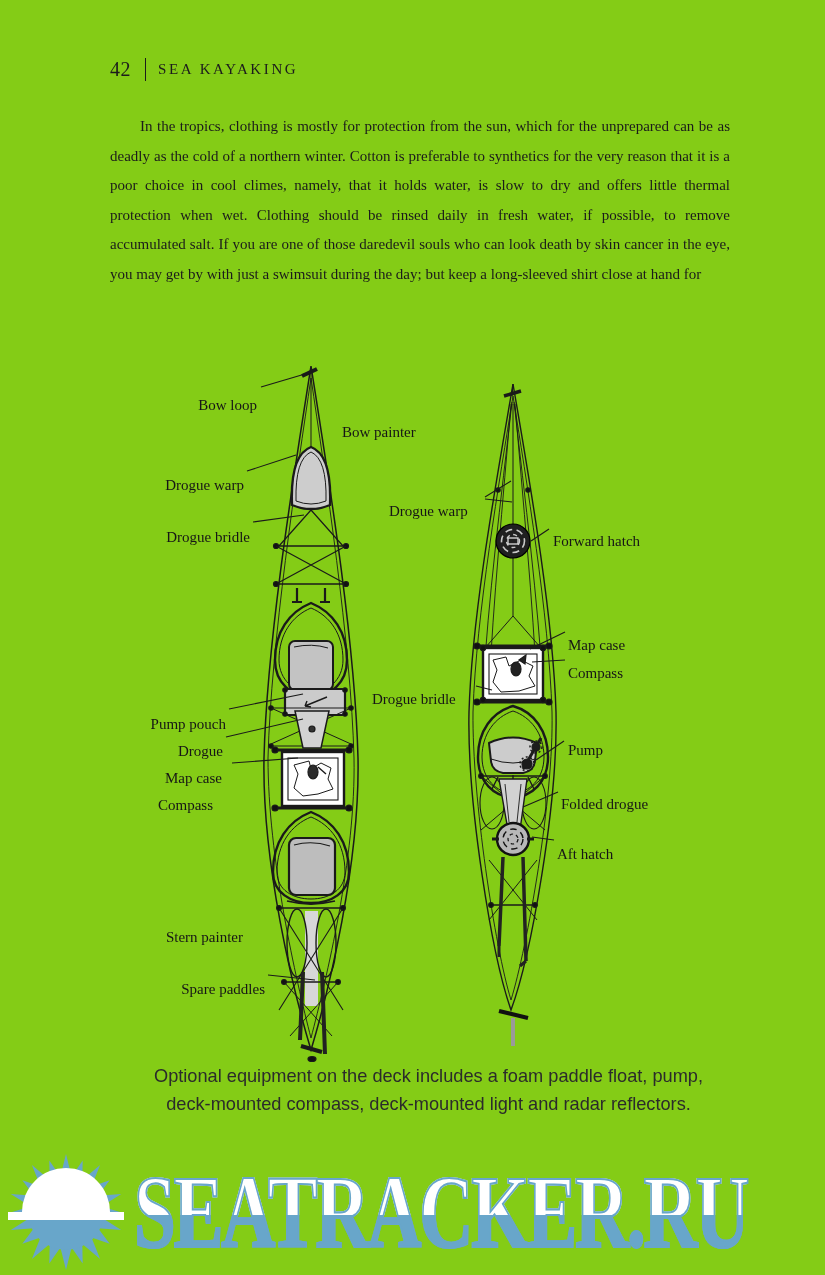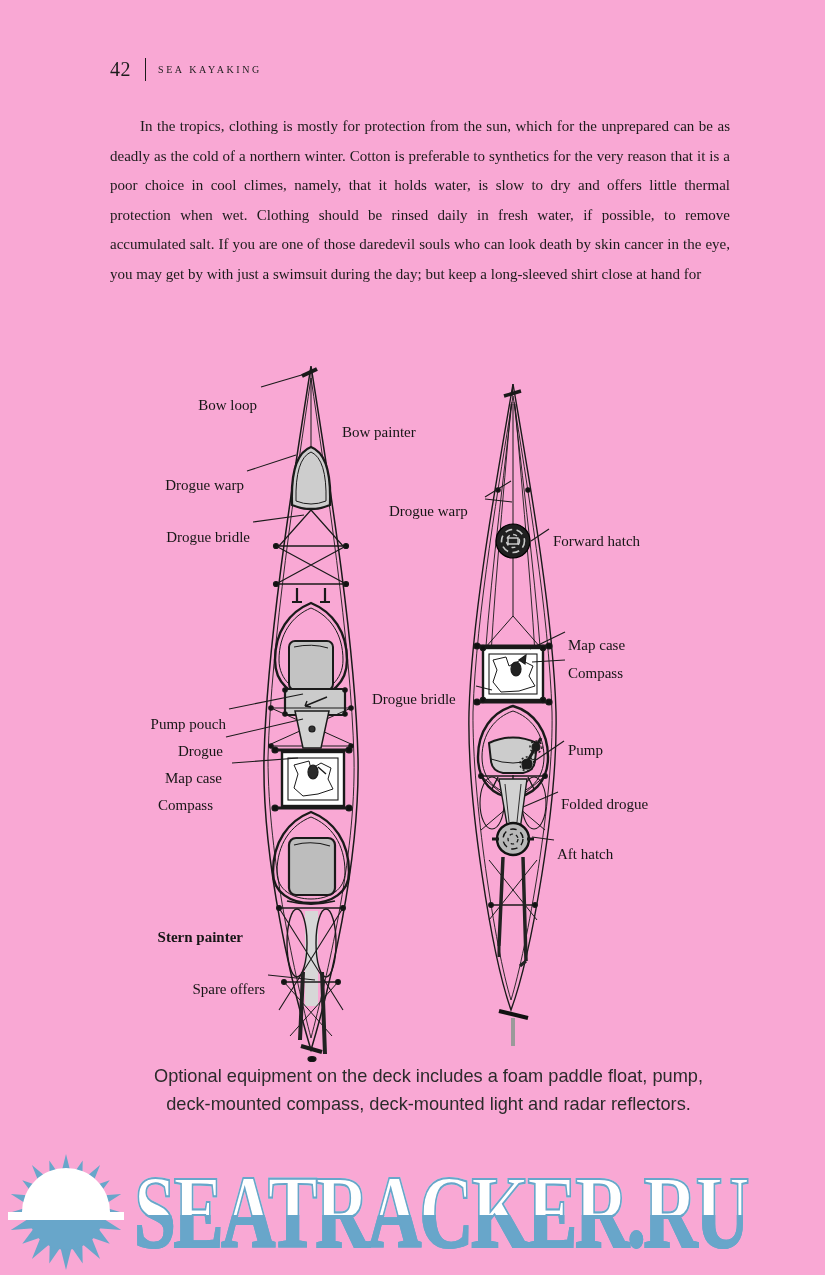--- a/index.html
+++ b/index.html
@@ -1,24 +1,24 @@
 <!DOCTYPE html>
 <html><head>
 <meta charset="utf-8">
 <style>
   * { margin:0; padding:0; box-sizing:border-box; }
   html,body { width:825px; height:1275px; background:#ffffff; overflow:hidden; }
-  .page { position:relative; width:825px; height:1275px; background:#f9a8d4;
+  .page { position:relative; width:825px; height:1275px; background:#84cc16;
           font-family:"Liberation Serif", serif; color:#1c1c1c; }
 
   
   .hdr { position:absolute; left:110px; top:58px; display:flex; align-items:center; }
   .hdr .num { font-size:20px; letter-spacing:0.5px; }
   .hdr .rule { display:inline-block; width:0; height:23px; border-left:1.3px solid #1c1c1c; margin:0 12px 0 14px; }
-  .hdr .title { font-size:10px; letter-spacing:2.6px; }
+  .hdr .title { font-size:15px; letter-spacing:2.6px; }
 
   
   .body-par { position:absolute; left:110px; top:112px; width:620px;
               font-size:15px; line-height:29.5px; text-align:justify;
               text-indent:30px; color:#1b1b1b; }
 
   
   .fig { position:absolute; left:0; top:360px; width:825px; height:710px; }
   .fig svg.art { position:absolute; left:0; top:0; }
   .lbl { position:absolute; font-size:15px; line-height:22px; color:#161616; white-space:nowrap;margin-top:12px; }
@@ -254,22 +254,22 @@
     </svg>
 
     <span class="lbl" style="right:568px; top:22px;">Bow loop</span>
     <span class="lbl" style="left:342px; top:49px;">Bow painter</span>
     <span class="lbl" style="right:581px; top:102px;">Drogue warp</span>
     <span class="lbl" style="right:575px; top:154px;">Drogue bridle</span>
     <span class="lbl" style="right:599px; top:341px;">Pump pouch</span>
     <span class="lbl" style="right:602px; top:368px;">Drogue</span>
     <span class="lbl" style="right:603px; top:395px;">Map case</span>
     <span class="lbl" style="right:612px; top:422px;">Compass</span>
-    <span class="lbl" style="right:582px; top:554px;font-weight:bold;">Stern painter</span>
-    <span class="lbl" style="right:560px; top:606px;">Spare offers</span>
+    <span class="lbl" style="right:582px; top:554px;">Stern painter</span>
+    <span class="lbl" style="right:560px; top:606px;">Spare paddles</span>
     <span class="lbl" style="left:389px; top:128px;">Drogue warp</span>
     <span class="lbl" style="left:553px; top:158px;">Forward hatch</span>
     <span class="lbl" style="left:568px; top:262px;">Map case</span>
     <span class="lbl" style="left:568px; top:290px;">Compass</span>
     <span class="lbl" style="left:372px; top:316px;">Drogue bridle</span>
     <span class="lbl" style="left:568px; top:367px;">Pump</span>
     <span class="lbl" style="left:561px; top:421px;">Folded drogue</span>
     <span class="lbl" style="left:557px; top:471px;">Aft hatch</span>
   </figure>
 

